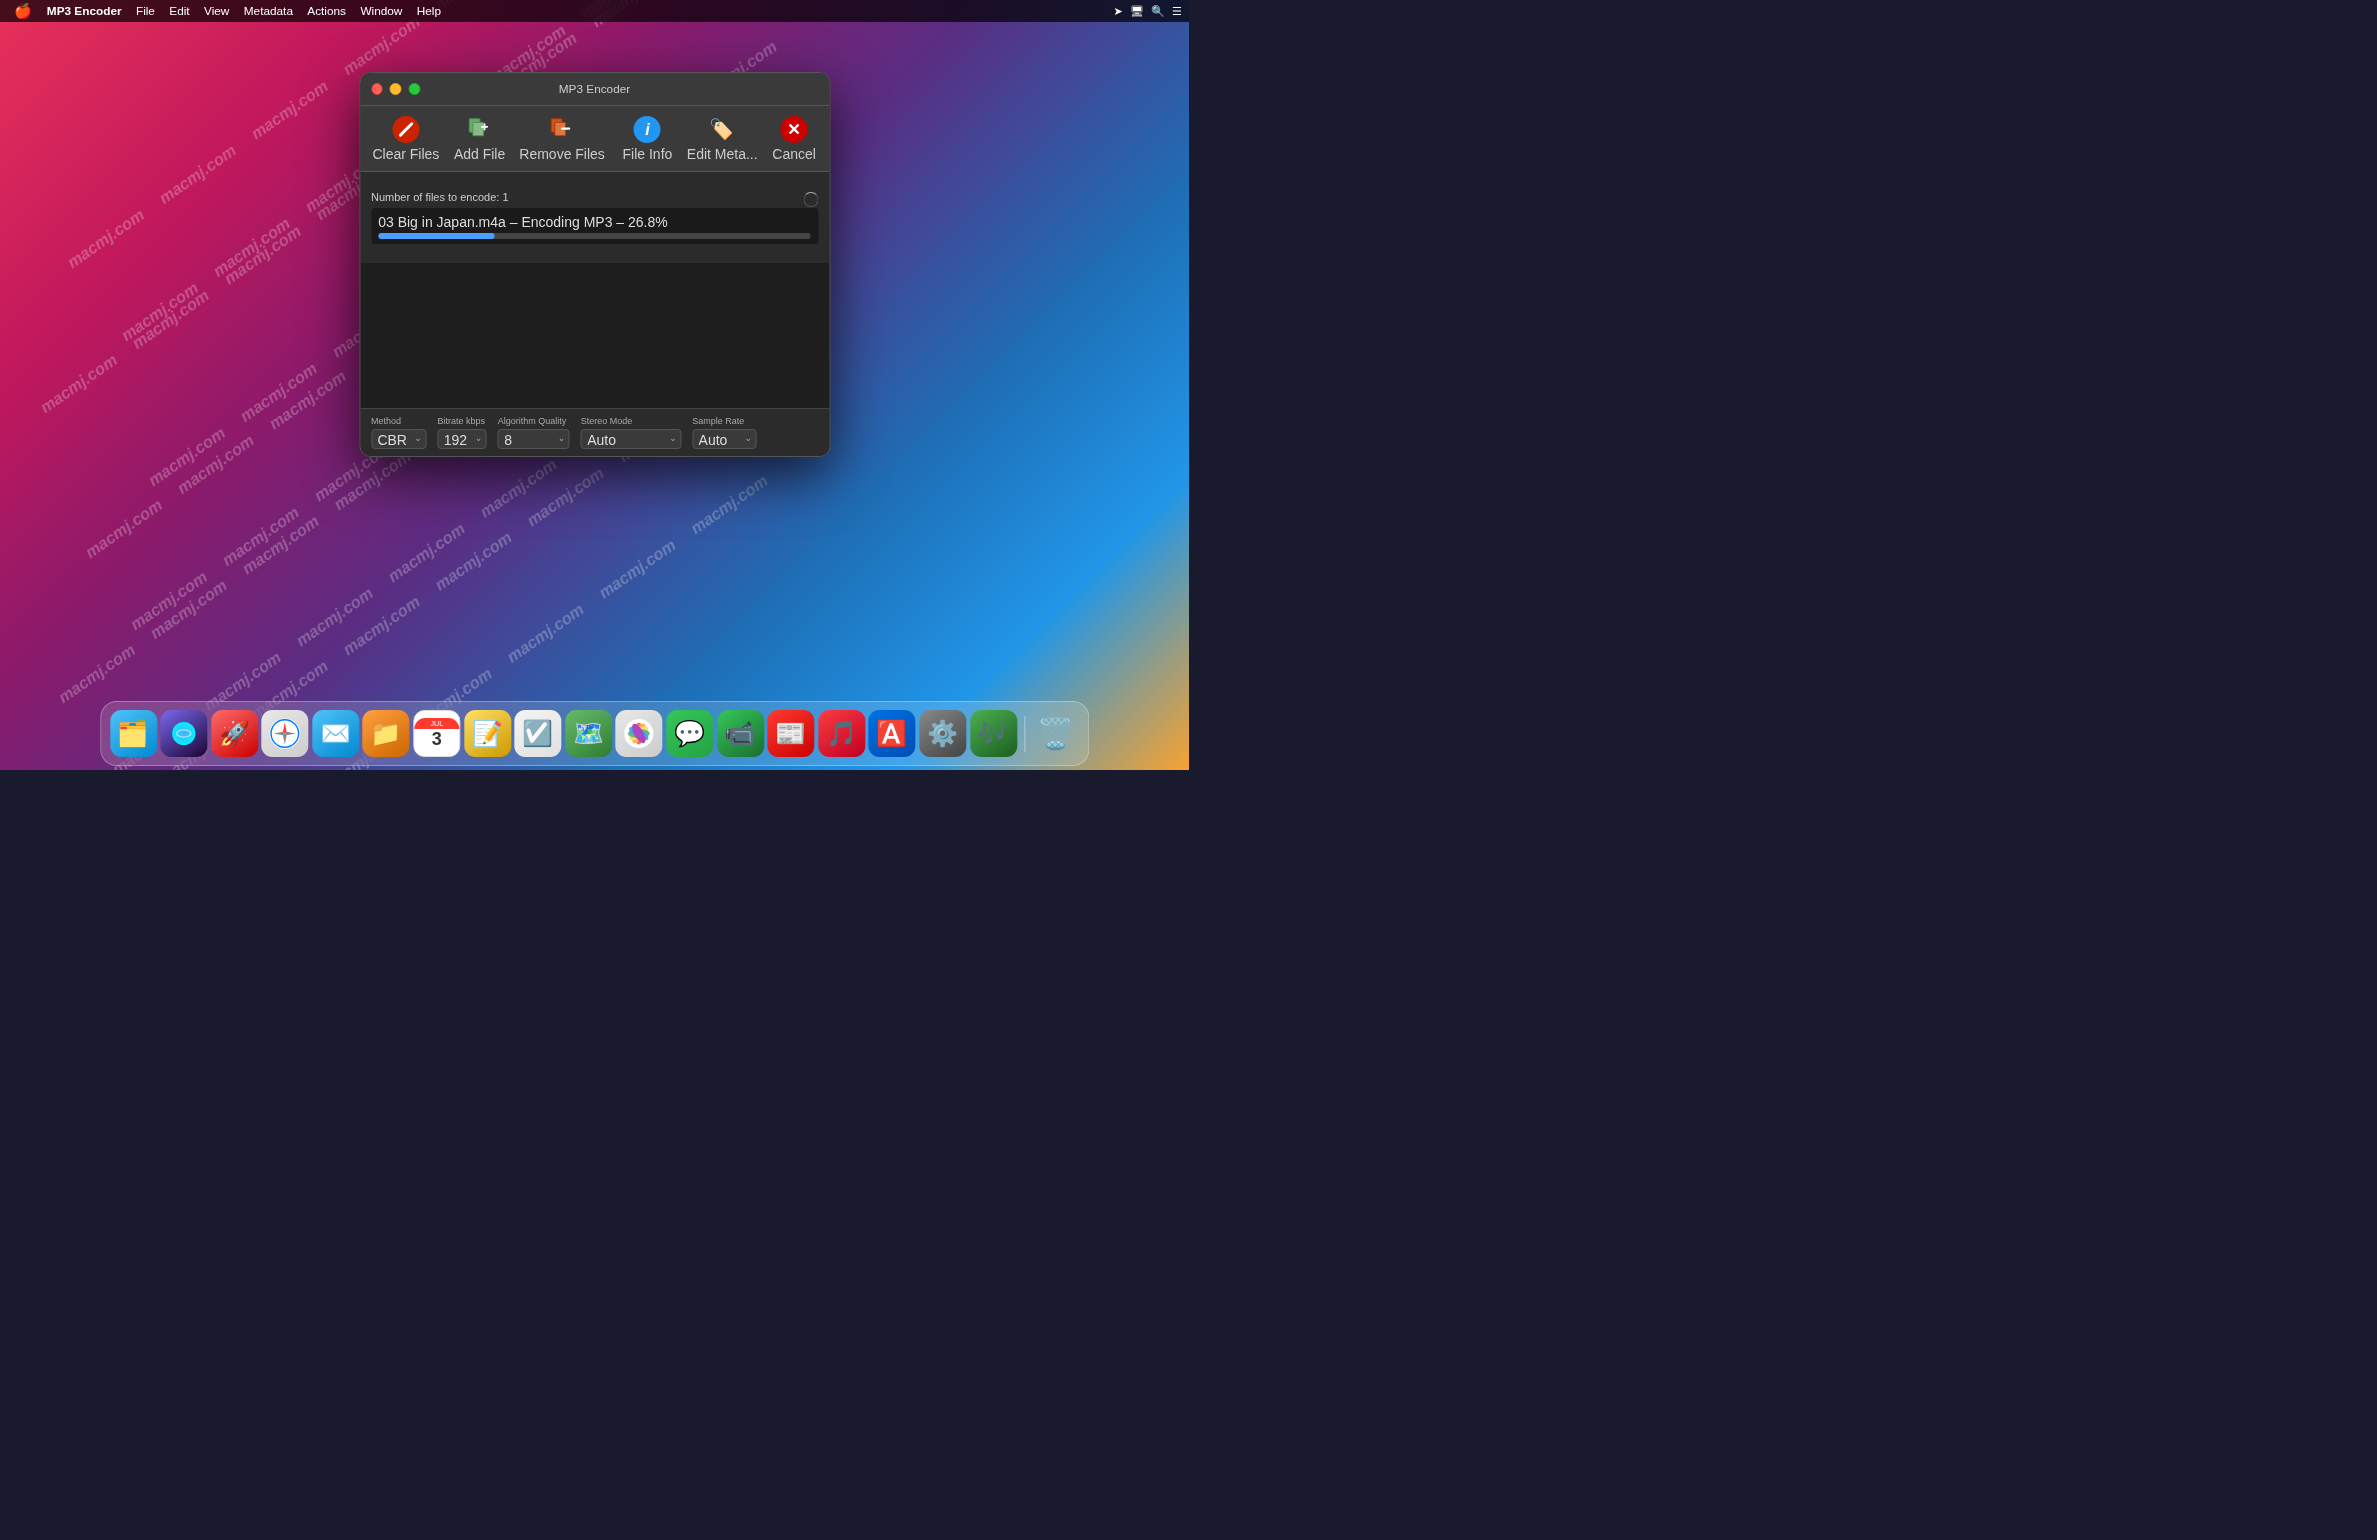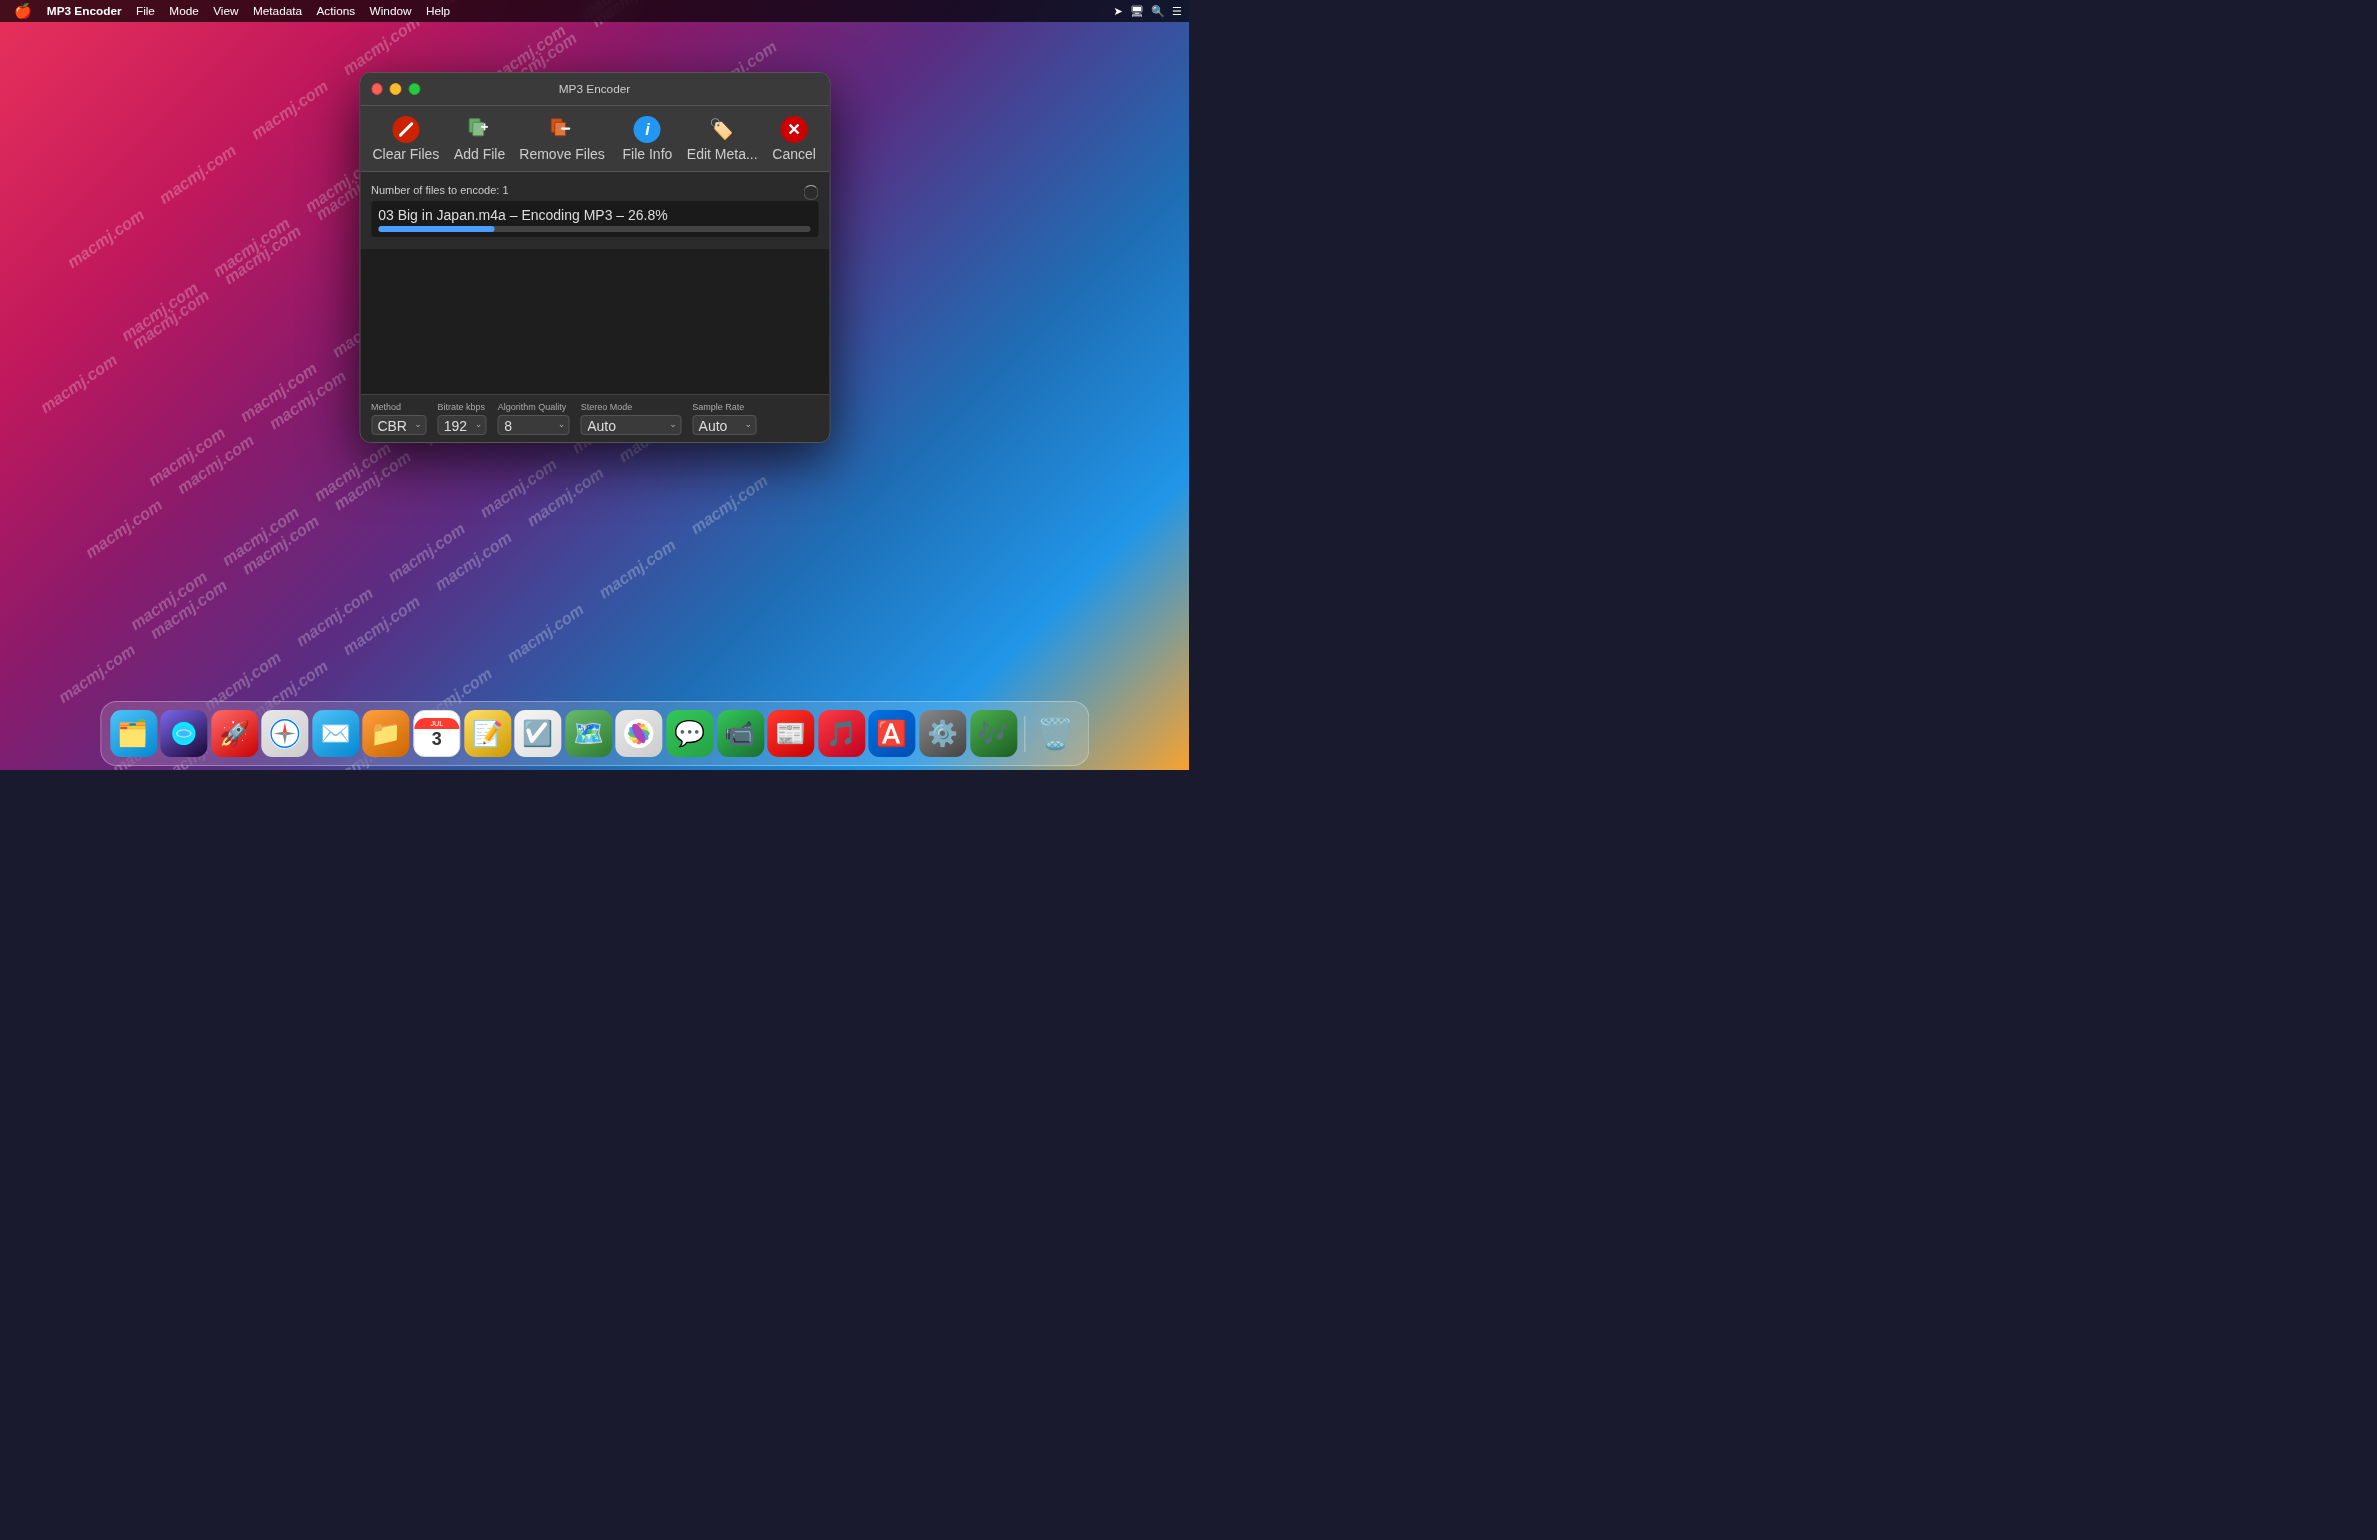--- a/index.html
+++ b/index.html
@@ -195,21 +195,21 @@
 
     .toolbar-label {
       color: #ccc;
       font-size: 14px;
       white-space: nowrap;
     }
 
     
     .progress-area {
       background: #2b2b2b;
-      padding: 12px 11px;
+      padding: 19px 11px;
     }
 
     .file-count {
       color: #ccc;
       font-size: 11px;
       margin-bottom: 5.4px;
     }
 
     .file-name {
       color: #ddd;
@@ -379,21 +379,21 @@
     <span class="watermark-text" style="top:543px;left:45px;">macmj.com &nbsp;&nbsp;&nbsp; macmj.com &nbsp;&nbsp;&nbsp; macmj.com &nbsp;&nbsp;&nbsp; macmj.com &nbsp;&nbsp;&nbsp; macmj.com &nbsp;&nbsp;&nbsp; macmj.com &nbsp;&nbsp;&nbsp; macmj.com</span>
     <span class="watermark-text" style="top:616px;left:0px;">macmj.com &nbsp;&nbsp;&nbsp; macmj.com &nbsp;&nbsp;&nbsp; macmj.com &nbsp;&nbsp;&nbsp; macmj.com &nbsp;&nbsp;&nbsp; macmj.com &nbsp;&nbsp;&nbsp; macmj.com &nbsp;&nbsp;&nbsp; macmj.com</span>
     <span class="watermark-text" style="top:688px;left:72px;">macmj.com &nbsp;&nbsp;&nbsp; macmj.com &nbsp;&nbsp;&nbsp; macmj.com &nbsp;&nbsp;&nbsp; macmj.com &nbsp;&nbsp;&nbsp; macmj.com &nbsp;&nbsp;&nbsp; macmj.com &nbsp;&nbsp;&nbsp; macmj.com</span>
   </div>
 </div>
 
 <div class="menubar">
   <span class="menubar-item" style="font-size:14.5px;">🍎</span>
   <span class="menubar-item" style="font-weight:600;">MP3 Encoder</span>
   <span class="menubar-item">File</span>
-  <span class="menubar-item">Mode</span>
+  <span class="menubar-item">Edit</span>
   <span class="menubar-item">View</span>
   <span class="menubar-item">Metadata</span>
   <span class="menubar-item">Actions</span>
   <span class="menubar-item">Window</span>
   <span class="menubar-item">Help</span>
   <div class="menubar-right">
     <span class="menubar-right-icon">➤</span>
     <span class="menubar-right-icon">🖥</span>
     <span class="menubar-right-icon">🔍</span>
     <span class="menubar-right-icon">☰</span>

